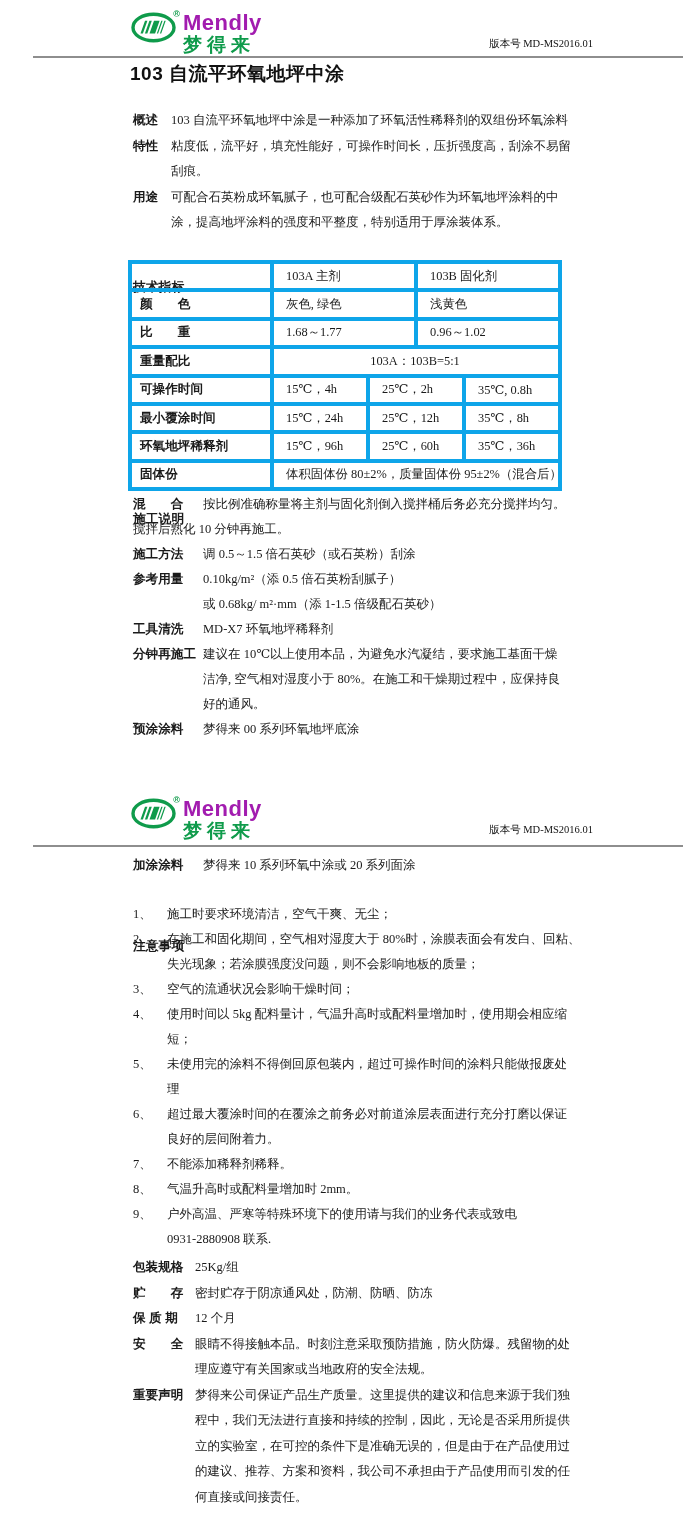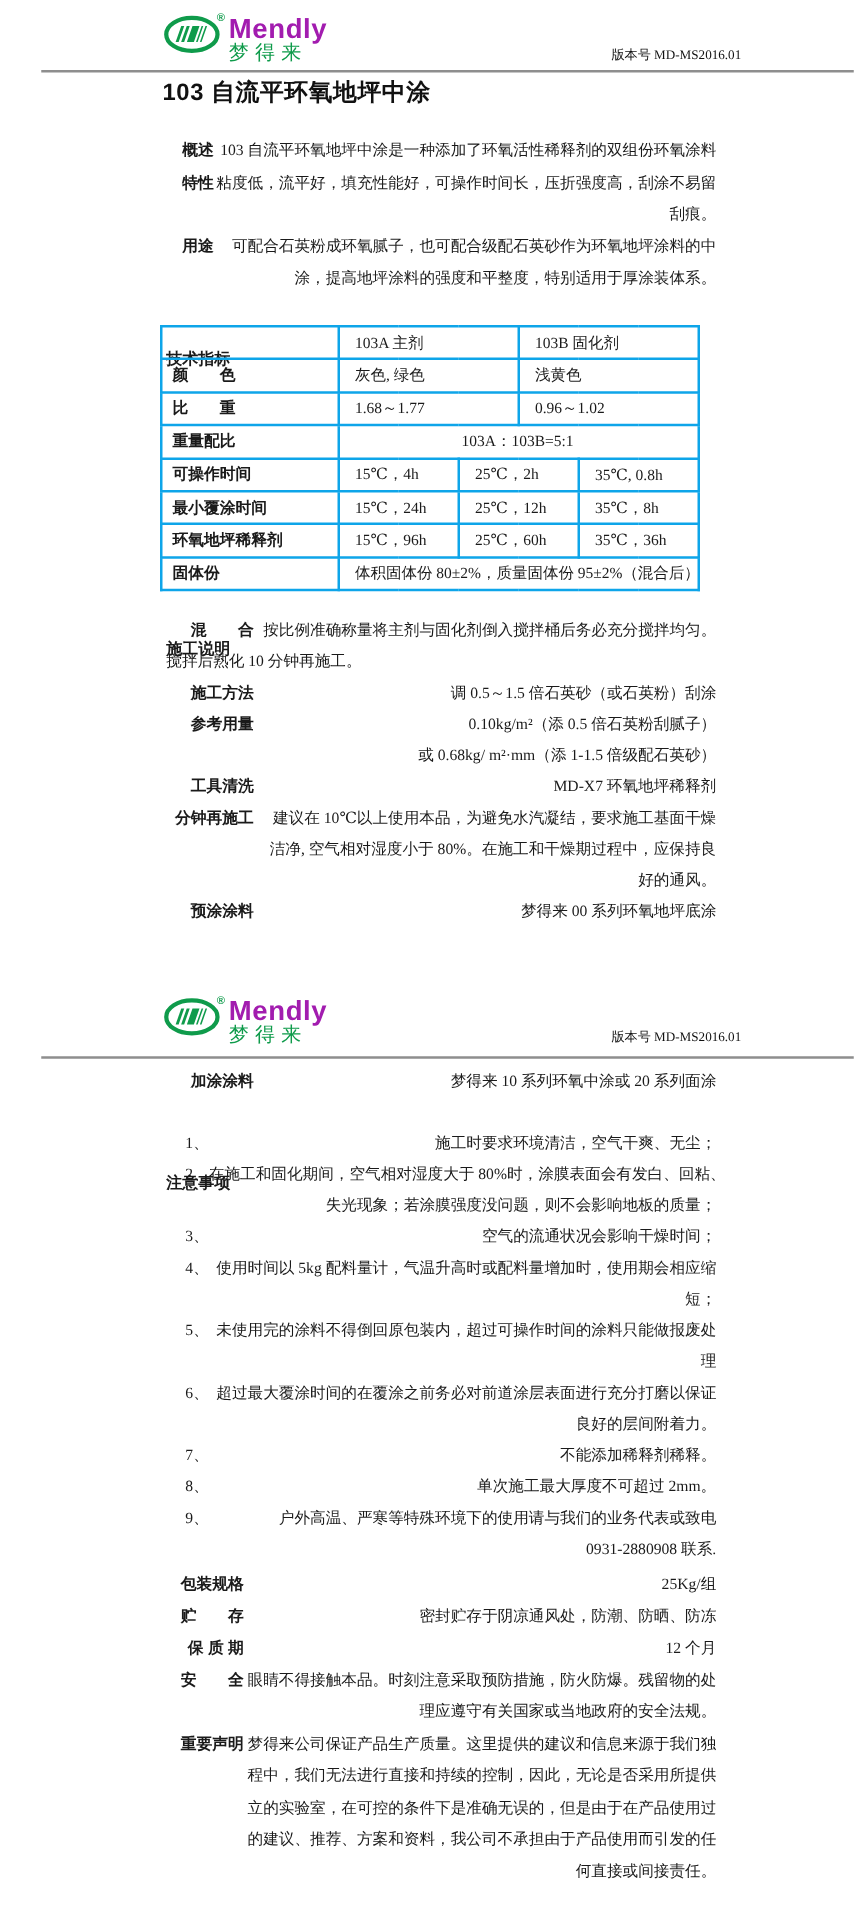--- a/index.html
+++ b/index.html
@@ -8,38 +8,38 @@
     font-family:"Liberation Serif","DejaVu Serif",serif;
     color:#1a1a1a;font-size:12.5px;
   }
   .abs{position:absolute;}
   
   .brand{display:flex;align-items:flex-start;}
   .brand-mark{position:relative;width:47px;height:31px;flex:none;}
   .brand-reg{position:absolute;top:-3px;right:-2px;color:#0f9b4b;font-size:9px;font-weight:bold;font-family:"Liberation Sans",sans-serif;}
   .brand-text{margin-left:5px;line-height:1;}
   .brand-en{color:#a21caf;font-family:"Liberation Sans","DejaVu Sans",sans-serif;font-weight:700;font-size:22px;letter-spacing:.5px;}
-  .brand-cn{color:#0f9b4b;font-family:"Liberation Sans","DejaVu Sans",sans-serif;font-weight:400;font-size:16px;letter-spacing:5px;margin-top:1px;}
+  .brand-cn{color:#0f9b4b;font-family:"Liberation Sans","DejaVu Sans",sans-serif;font-weight:700;font-size:19px;letter-spacing:5px;margin-top:1px;}
   .version{font-size:10.5px;color:#111;}
   .rule{border-top:2px solid #8e8e8e;height:0;}
   .title{font-family:"Liberation Sans","DejaVu Sans",sans-serif;font-weight:700;font-size:19px;color:#111;margin:0;letter-spacing:.5px;}
   
-  .lrow{display:flex;align-items:flex-start;text-align:right;}
+  .lrow{display:flex;align-items:flex-start;}
   .lab{font-family:"Liberation Sans","DejaVu Sans",sans-serif;font-weight:700;flex:none;font-size:12.6px;}
   .w38{width:38px;} .w70{width:70px;} .w62{width:62px;} .w34{width:34px;}
   .txt{flex:1;min-width:0;}
   .ln{white-space:nowrap;}
   .lh255 .ln,.lh255 .lab,.lh255 .num{line-height:25.5px;}
   .lh25 .ln,.lh25 .lab,.lh25 .num{line-height:25px;}
   .sec-h{font-family:"Liberation Sans","DejaVu Sans",sans-serif;font-weight:700;font-size:12.8px;margin-top:40px;}
   .num{flex:none;font-size:12.5px;}
   
   table.spec{border-collapse:collapse;table-layout:fixed;width:430px;}
   table.spec td{
-    border:2px solid #0ea5e9;height:24.4px;padding:0 2px 0 12px;
+    border:4px solid #0ea5e9;height:24.4px;padding:0 2px 0 12px;
     font-size:12.4px;vertical-align:middle;overflow:hidden;white-space:nowrap;
   }
   table.spec td.lbl{padding-left:8px;font-family:Liberation Serif, serif;font-weight:700;font-size:12.6px;}
   table.spec td.cen{text-align:center;padding-left:0;}
 </style>
 </head>
 <body>
 
 <div class="brand abs" style="top:12px;left:131px;">
   <div class="brand-mark">
@@ -266,21 +266,21 @@
   </div>
   <div class="lrow">
     <div class="num w34">7、</div>
     <div class="txt">
         <div class="ln">不能添加稀释剂稀释。</div>
       </div>
   </div>
   <div class="lrow">
     <div class="num w34">8、</div>
     <div class="txt">
-        <div class="ln">单次施工最大厚度不可超过 2mm。</div>
+        <div class="ln">气温升高时或配料量增加时 2mm。</div>
       </div>
   </div>
   <div class="lrow">
     <div class="num w34">9、</div>
     <div class="txt">
       <div class="ln">户外高温、严寒等特殊环境下的使用请与我们的业务代表或致电</div>
       <div class="ln">0931-2880908 联系.</div>
     </div>
   </div>
 </div>

